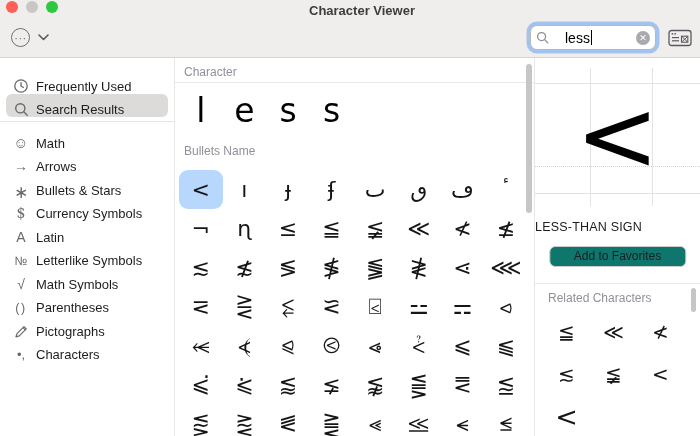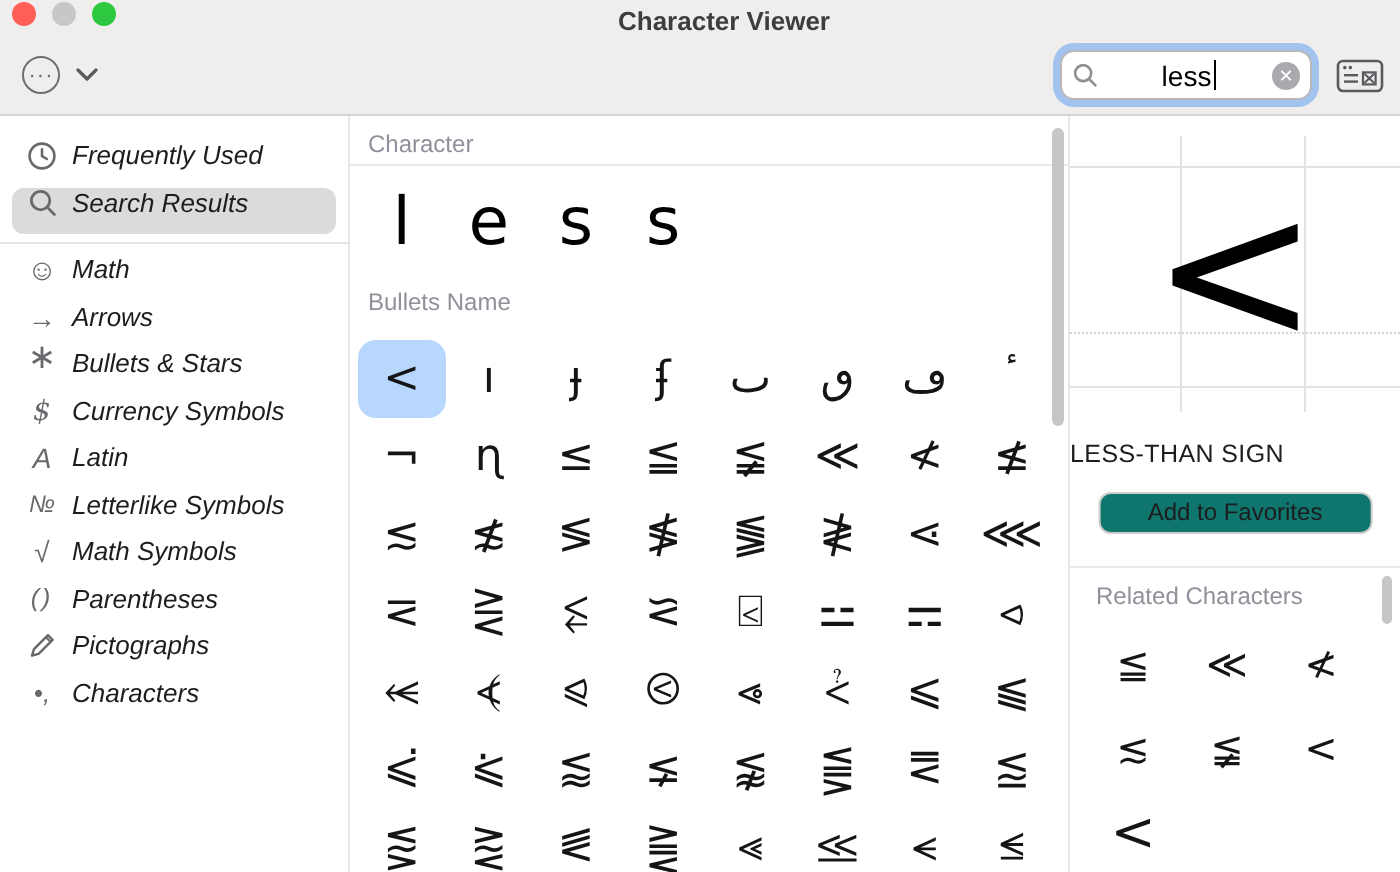--- a/index.html
+++ b/index.html
@@ -11,33 +11,33 @@
   .header { position:absolute; left:0; top:0; width:700px; height:58px; background:#f0eeed; border-bottom:1px solid #d7d5d4; }
   .traffic { position:absolute; top:1px; left:6px; display:flex; gap:8px; }
   .traffic .dot { width:12px; height:12px; border-radius:50%; }
   .dot-red { background:#ff5f57; }
   .dot-gray { background:#c9c7c6; }
   .dot-green { background:#2bc840; }
   .win-title { position:absolute; top:3px; left:12px; width:100%; text-align:center; font-size:13px; font-weight:700; color:#3d3d3d; }
   .actions-btn { position:absolute; left:11px; top:28px; width:19px; height:19px; border:1.4px solid #6e6e73; border-radius:50%; color:#6e6e73; display:flex; align-items:center; justify-content:center; font-size:11px; letter-spacing:0.5px; cursor:default; }
   .chevron { position:absolute; left:38px; top:34px; }
   .search-wrap { position:absolute; left:530px; top:25px; width:126px; height:25px; background:#fff; border:1px solid #b9b9bc; border-radius:7px; box-shadow:0 0 0 3.5px #a3c3ef; display:flex; align-items:center; padding:0 5px; }
-  .search-text { font-size:14px; color:#000; margin-left:4px; flex:1; white-space:nowrap; overflow:hidden;text-align:center; }
+  .search-text { font-size:14px; color:#000; margin-left:16px; flex:1; white-space:nowrap; overflow:hidden; }
   .caret { display:inline-block; width:1.5px; height:15px; background:#000; vertical-align:-2px; margin-left:1px; }
   .clear-btn { width:14px; height:14px; border-radius:50%; background:#a9a9ae; color:#fff; font-size:9px; line-height:14px; text-align:center; flex:none; }
   .viewer-btn { position:absolute; left:666px; top:27px; width:27px; height:21px; display:flex; align-items:center; justify-content:center; }
 
   
   .content { position:absolute; left:0; top:58px; width:700px; height:378px; display:flex; }
   .sidebar { width:175px; height:100%; background:#fff; border-right:1px solid #e6e6e6; position:relative; padding-top:12px; }
   .main { width:360px; height:100%; background:#fff; border-right:1px solid #e6e6e6; position:relative; overflow:hidden; }
   .rightpane { width:165px; height:100%; background:#fff; position:relative; overflow:hidden; }
 
   
-  .side-item { height:23.5px; margin:0 6px; border-radius:6px; display:flex; align-items:flex-start; cursor:default;font-style:italic; }
+  .side-item { height:23.5px; margin:0 6px; border-radius:6px; display:flex; align-items:flex-end; cursor:default; }
   .side-item.selected { background:#dcdbda; }
   .side-icon { width:30px; text-align:center; color:#68686d; font-size:14px; flex:none; display:flex; align-items:center; justify-content:center; }
   .side-label { font-size:13px; color:#1d1d1f; }
   .side-divider { height:1px; background:#e4e4e4; margin:4px 0 5px 0; }
 
   
   .sec-label { position:absolute; left:9px; font-size:12px; font-weight:500; color:#90909a;text-align:center; }
   .hdiv { position:absolute; left:0; width:100%; height:1px; background:#e9e9e9; }
   .char-row { position:absolute; left:4px; top:30px; display:flex; }
   .char-cell { width:43.6px; height:44px; display:flex; align-items:center; justify-content:center; font-size:33px; color:#000; font-family:"DejaVu Sans",sans-serif; }

